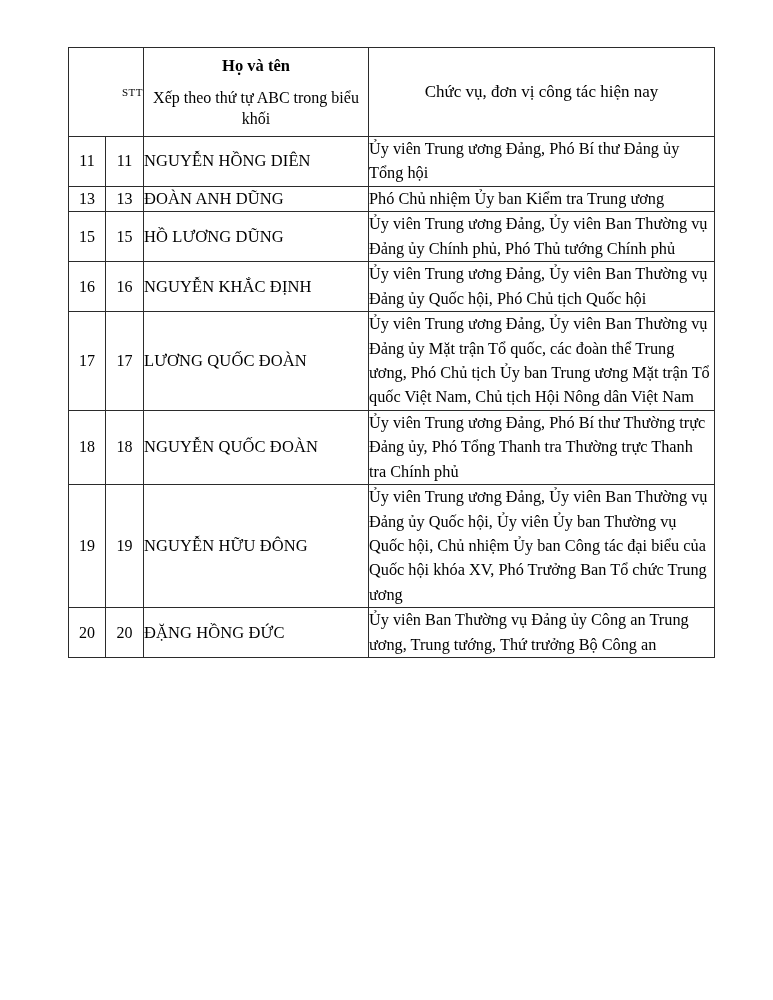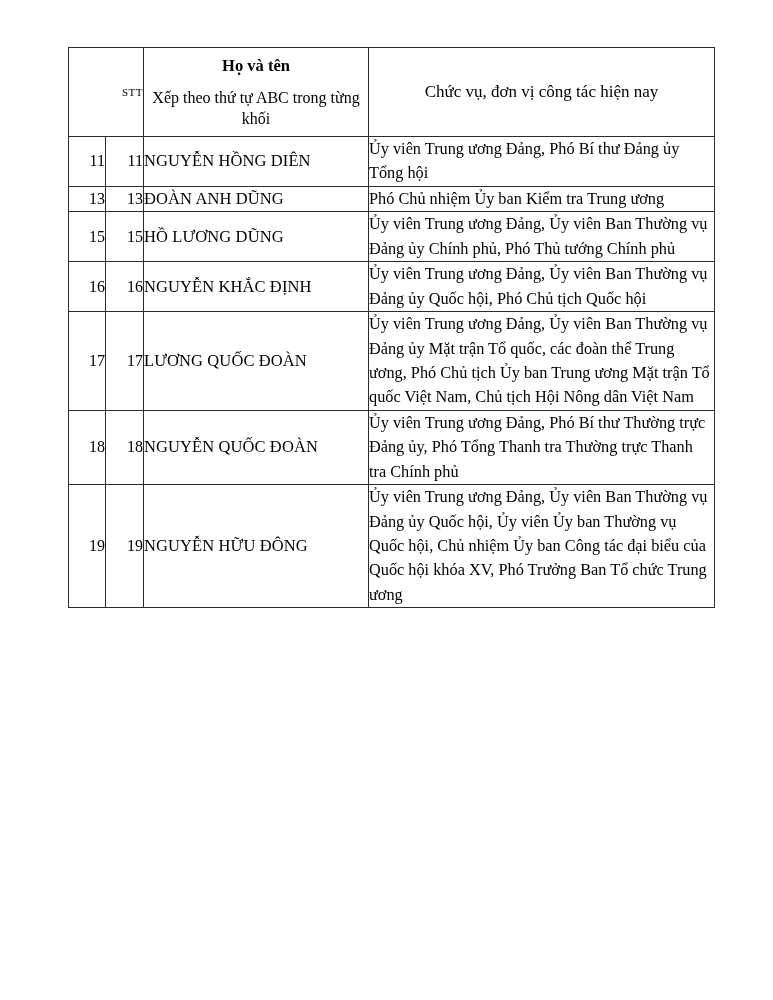--- a/index.html
+++ b/index.html
@@ -69,21 +69,21 @@
   }
   th.head-pos {
     text-align: center;
     vertical-align: middle;
     font-weight: bold;
     font-size: 17px;
     padding: 4px 10px;
   }
 
   td.cell-num {
-    text-align: right;
+    text-align: center;
     vertical-align: middle;
     font-size: 16px;
   }
   td.cell-name {
     vertical-align: middle;
     font-size: 16.5px;
     padding: 4px 6px 4px 12px;
     letter-spacing: 0.1px;
     white-space: nowrap;
     margin-left: 44px;
@@ -108,21 +108,21 @@
       <col class="c-stt-a">
       <col class="c-stt-b">
       <col class="c-name">
       <col class="c-pos">
     </colgroup>
     <thead>
       <tr>
         <th class="head-stt" colspan="2">STT</th>
         <th class="head-name">
           <span class="hn-title">Họ và tên</span>
-          <span class="hn-sub">Xếp theo thứ tự ABC trong từng khối</span>
+          <span class="hn-sub">Xếp theo thứ tự ABC trong biểu khối</span>
         </th>
         <th class="head-pos">Chức vụ, đơn vị công tác hiện nay</th>
       </tr>
     </thead>
     <tbody id="tbody">
         <tr>
           <td class="cell-num">11</td>
           <td class="cell-num">11</td>
           <td class="cell-name">NGUYỄN HỒNG DIÊN</td>
           <td class="cell-pos">
@@ -170,15 +170,23 @@
           </td>
         </tr>
         <tr>
           <td class="cell-num">19</td>
           <td class="cell-num">19</td>
           <td class="cell-name">NGUYỄN HỮU ĐÔNG</td>
           <td class="cell-pos">
             <span class="pos-text">Ủy viên Trung ương Đảng, Ủy viên Ban Thường vụ Đảng ủy Quốc hội, Ủy viên Ủy ban Thường vụ Quốc hội, Chủ nhiệm Ủy ban Công tác đại biểu của Quốc hội khóa XV, Phó Trưởng Ban Tổ chức Trung ương</span>
           </td>
         </tr>
+        <tr>
+          <td class="cell-num">20</td>
+          <td class="cell-num">20</td>
+          <td class="cell-name">ĐẶNG HỒNG ĐỨC</td>
+          <td class="cell-pos">
+            <span class="pos-text">Ủy viên Ban Thường vụ Đảng ủy Công an Trung ương, Trung tướng, Thứ trưởng Bộ Công an</span>
+          </td>
+        </tr>
       </tbody>
   </table>
 </div>
 
 </body></html>

